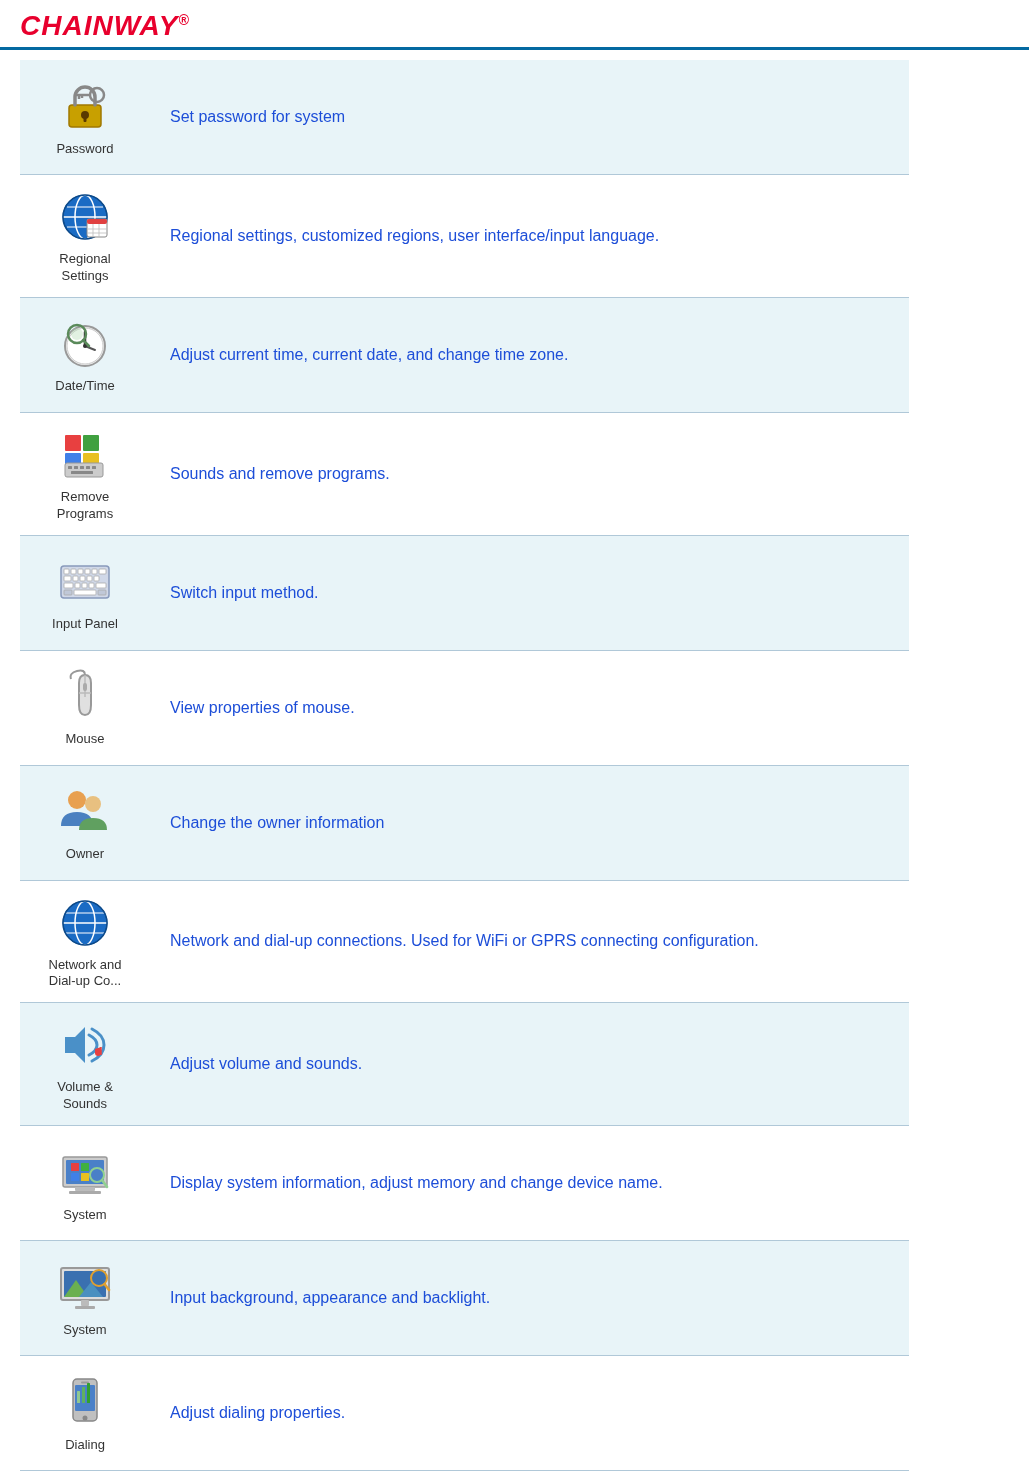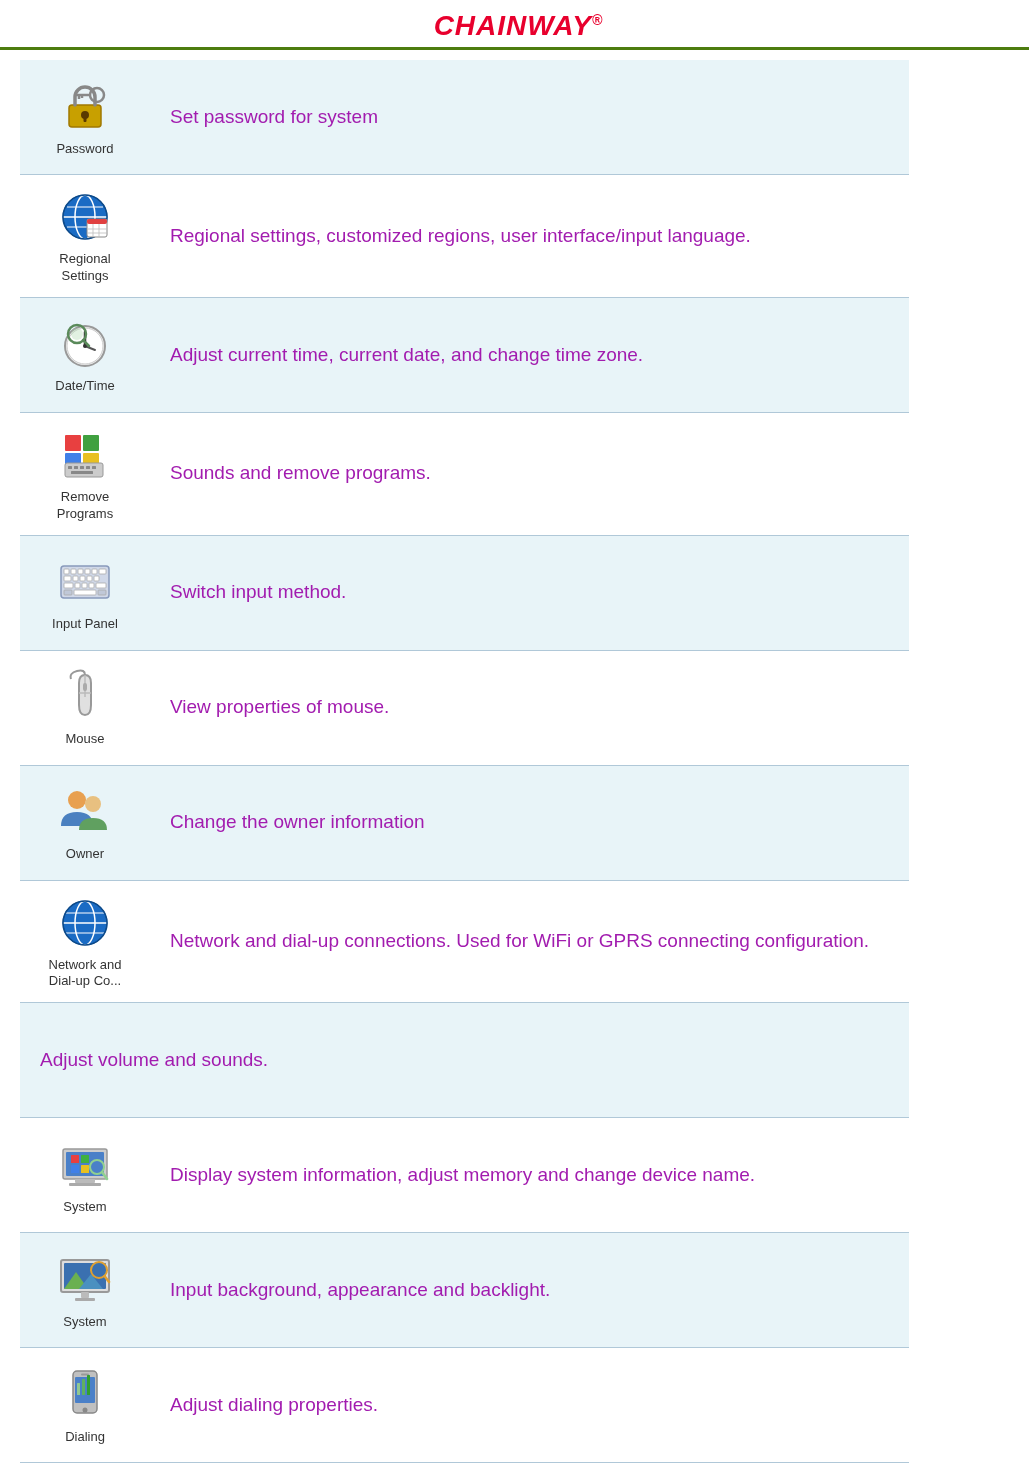--- a/index.html
+++ b/index.html
@@ -8,23 +8,23 @@
       box-sizing: border-box;
     }
     body {
       font-family: Arial, sans-serif;
       background: #fff;
       width: 1029px;
       min-height: 1474px;
     }
     .header {
       display: flex;
-      justify-content: center;
+      justify-content: flex-start;
       padding: 10px 12px 5px 20px;
-      border-bottom: 3px solid #4d7c0f;
+      border-bottom: 3px solid #0369a1;
     }
     .logo {
       font-size: 28px;
       font-weight: 900;
       color: #e8002d;
       font-style: italic;
       letter-spacing: 1px;
     }
     .logo span {
       color: #e8002d;
@@ -68,22 +68,22 @@
     }
     .item-label {
       font-size: 13px;
       color: #333;
       text-align: center;
       line-height: 1.3;
     }
     .item-description {
       flex: 1;
       padding: 10px 20px;
-      font-size: 19px;
-      color: #a21caf;
+      font-size: 16px;
+      color: #1d4ed8;
       line-height: 1.5;
     }
     
     svg {
       width: 56px;
       height: 56px;
     }
   </style>
 </head>
 <body>
@@ -264,20 +264,35 @@
           <line x1="9" y1="38" x2="47" y2="38" stroke="#fff" stroke-width="1"></line>
           <ellipse cx="28" cy="28" rx="22" ry="22" fill="none" stroke="#0d4a8a" stroke-width="1.5"></ellipse>
         </svg>
       </div>
       <div class="item-label">Network and<br>Dial-up Co...</div>
     </div>
     <div class="item-description">Network and dial-up connections. Used for WiFi or GPRS connecting configuration.</div>
   </div>
 
   <div class="item-row">
+    <div class="item-icon-col">
+      <div class="item-icon">
+        <svg viewBox="0 0 56 56" xmlns="http://www.w3.org/2000/svg">
+
+          <polygon points="8,20 18,20 28,10 28,46 18,36 8,36" fill="#4a90c8"></polygon>
+
+          <path d="M32 18 Q40 22 40 28 Q40 34 32 38" fill="none" stroke="#4a90c8" stroke-width="3" stroke-linecap="round"></path>
+          <path d="M35 12 Q47 18 47 28 Q47 38 35 44" fill="none" stroke="#4a90c8" stroke-width="3" stroke-linecap="round"></path>
+
+          <path d="M38 32 L44 30 L44 36 Q44 39 41 39 Q38 39 38 36 Z" fill="#e84040"></path>
+          <line x1="44" y1="30" x2="44" y2="38" stroke="#e84040" stroke-width="1.5"></line>
+        </svg>
+      </div>
+      <div class="item-label">Volume &amp;<br>Sounds</div>
+    </div>
     <div class="item-description">Adjust volume and sounds.</div>
   </div>
 
   <div class="item-row">
     <div class="item-icon-col">
       <div class="item-icon">
         <svg viewBox="0 0 56 56" xmlns="http://www.w3.org/2000/svg">
 
           <rect x="6" y="12" width="44" height="30" rx="2" fill="#ccc" stroke="#999" stroke-width="1.5"></rect>
           <rect x="9" y="15" width="38" height="24" rx="1" fill="#4a80c8"></rect>

